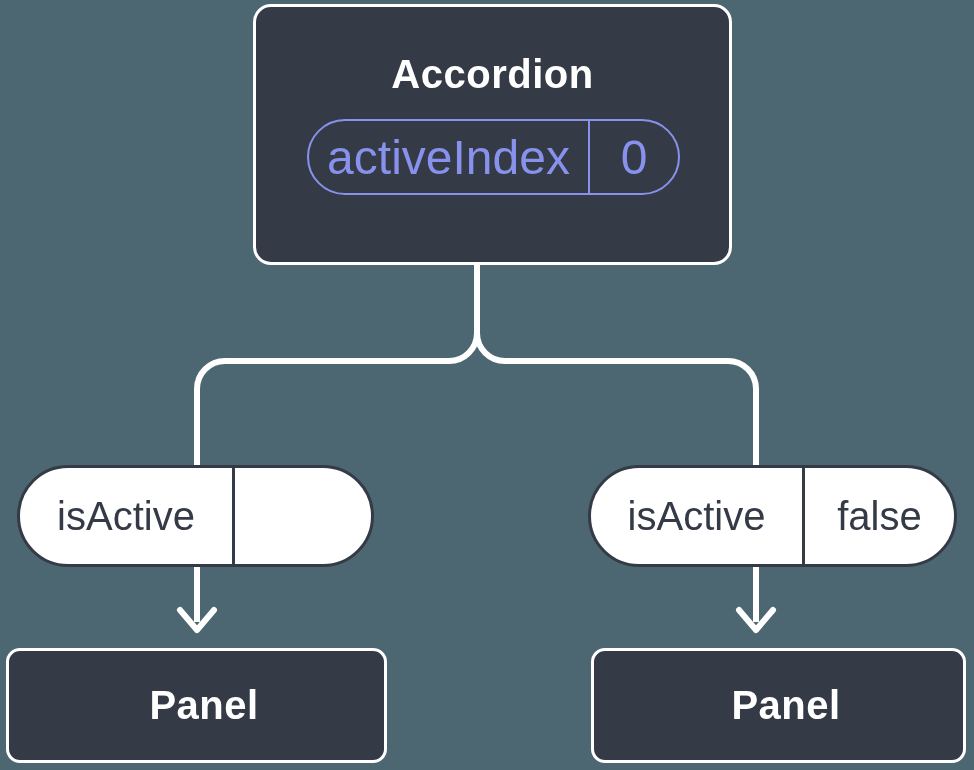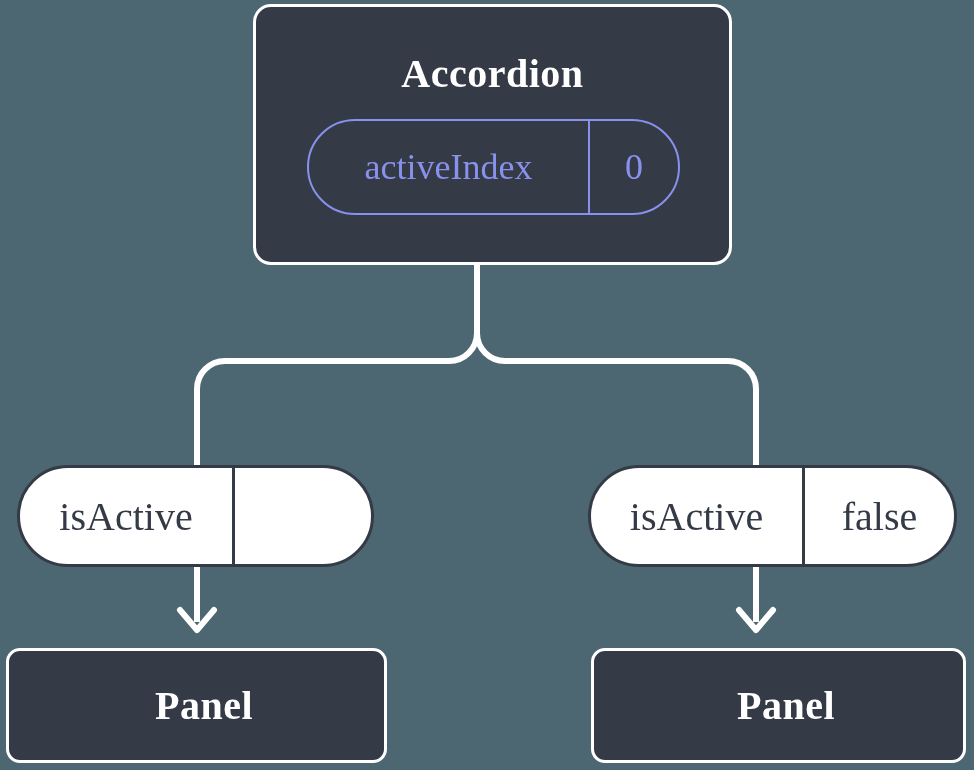--- a/index.html
+++ b/index.html
@@ -2,21 +2,21 @@
 <html><head>
 <meta charset="utf-8">
 <style>
   * { box-sizing: border-box; margin: 0; padding: 0; }
   html, body { background: #4C6772; }
   .canvas {
     position: relative;
     width: 974px;
     height: 770px;
     background: #4C6772;
-    font-family: Liberation Serif, serif;
+    font-family: Liberation Sans, sans-serif;
     overflow: hidden;
   }
   svg.connectors {
     position: absolute;
     left: 0; top: 0;
     width: 974px; height: 770px;
     z-index: 1;
   }
   .node {
     position: absolute;
@@ -39,27 +39,27 @@
   }
   .root-title {
     position: absolute;
     left: 0; top: 46px;
     width: 100%;
     line-height: 42px;
   }
   .state-pill {
     position: absolute;
     left: 51px; top: 112px;
-    width: 373px; height: 96px;
+    width: 373px; height: 76px;
     border: 2px solid #8891EC;
     border-radius: 50px;
     display: flex;
     align-items: stretch;
     color: #8891EC;
-    font-size: 36px;
+    font-size: 48px;
     font-weight: 400;
   }
   .state-pill .seg-name {
     width: 279px;
     display: flex; align-items: center; justify-content: center;
   }
   .state-pill .divider {
     width: 2px;
     background: #8891EC;
   }

